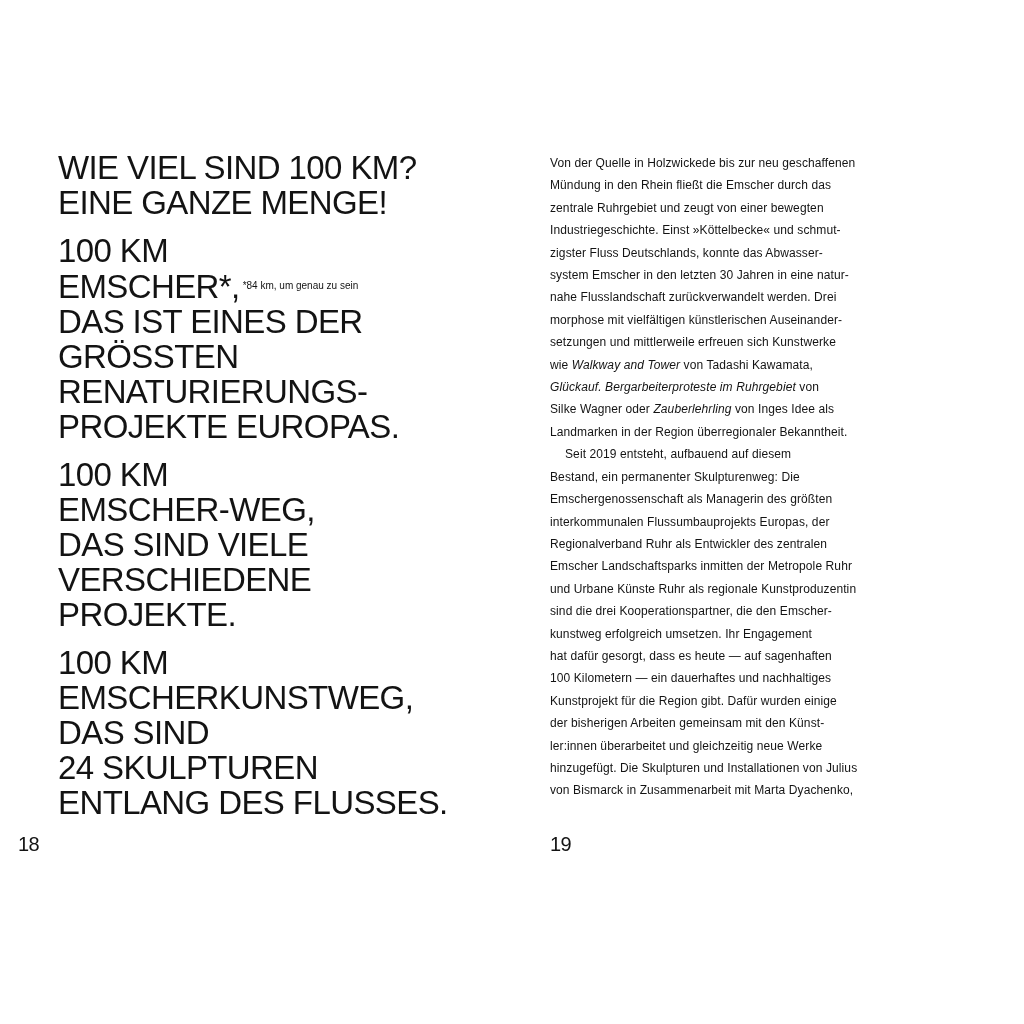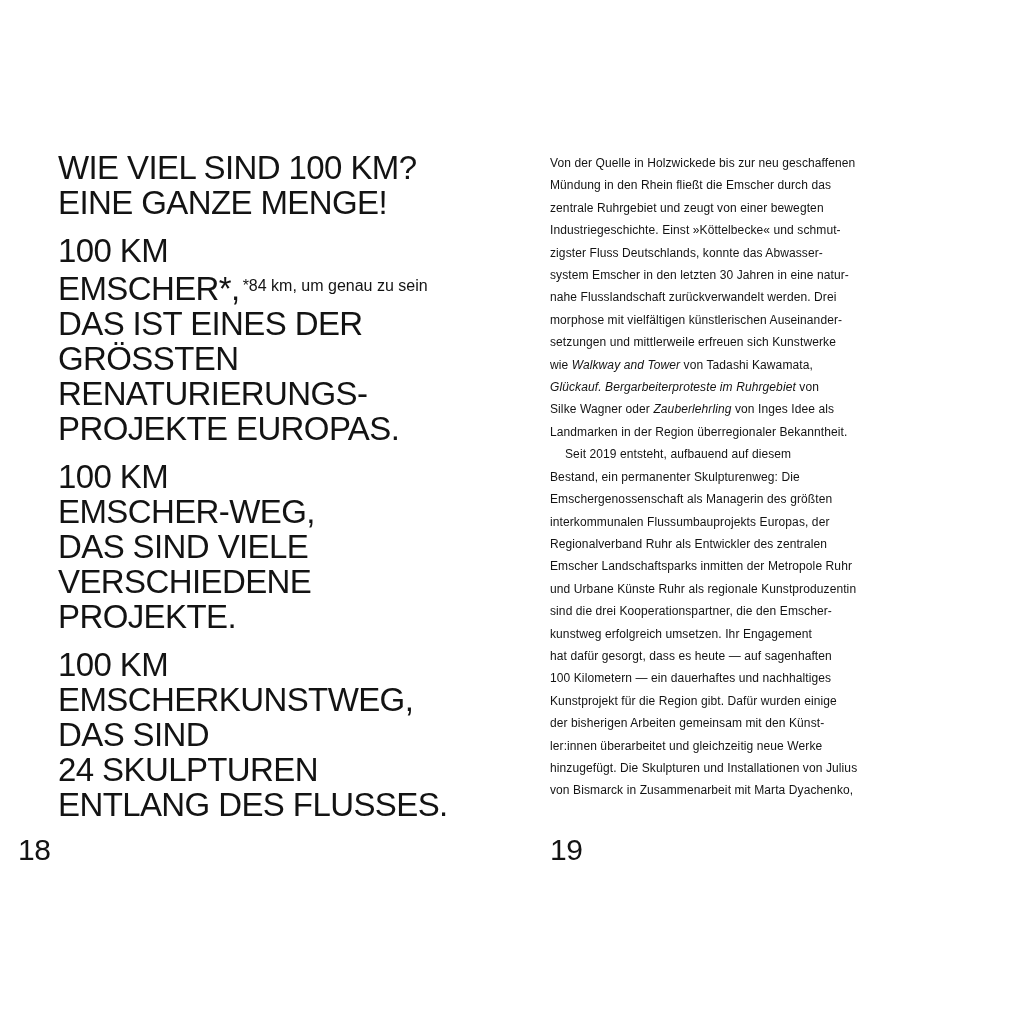--- a/index.html
+++ b/index.html
@@ -24,21 +24,21 @@
   }
   .hblock { margin-bottom: 13px; }
   .hline {
     font-size: 33px;
     line-height: 35px;
     font-weight: 400;
     letter-spacing: -0.6px;
     white-space: nowrap;
   }
   .note {
-    font-size: 16px;
+    font-size: 10px;
     letter-spacing: 0;
     vertical-align: 9px;
     margin-left: 3px;
     color: #131313;
   }
 
   
   .body-text {
     position: absolute;
     left: 550px;
@@ -51,21 +51,21 @@
     letter-spacing: 0.1px;
     white-space: nowrap;
   }
   .bline.indent { padding-left: 15px; }
   .bline em { font-style: italic; }
 
   
   .page-number {
     position: absolute;
     top: 833px;
-    font-size: 30px;
+    font-size: 20px;
     font-weight: 400;
     letter-spacing: -0.5px;
   }
   .page-number.left { left: 18px; }
   .page-number.right { left: 550px; }
 </style>
 </head>
 <body>
 
 <div class="spread">

